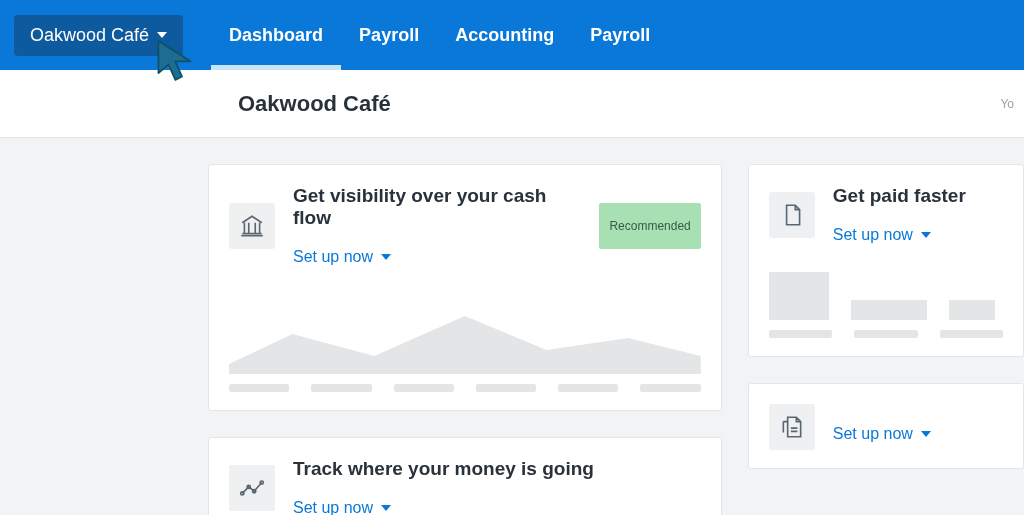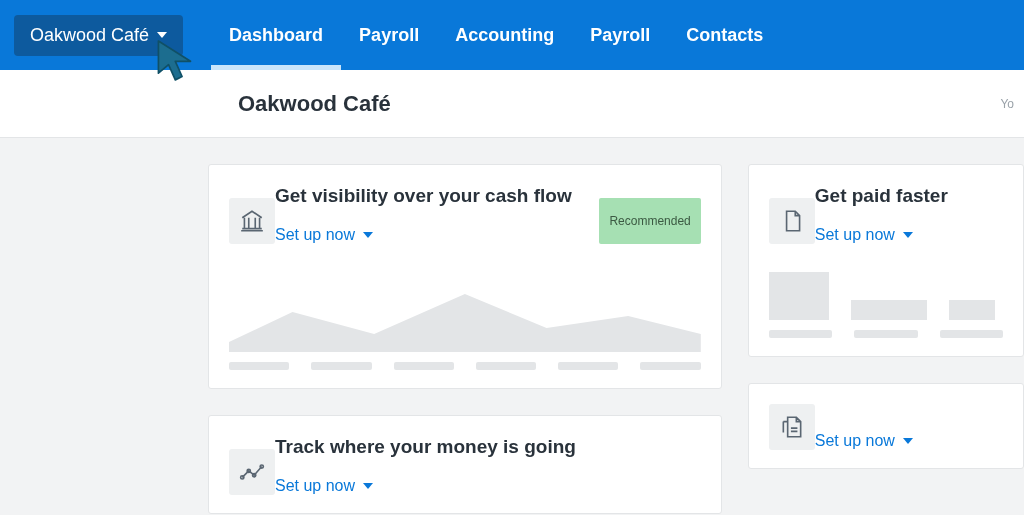--- a/index.html
+++ b/index.html
@@ -78,21 +78,22 @@
     .col-left { width: 558px; display: flex; flex-direction: column; gap: 26px; }
     .col-right { width: 300px; display: flex; flex-direction: column; gap: 26px; }
     .card {
       background: #fff;
       border: 1px solid #e3e5e7;
       border-radius: 3px;
       padding: 20px 20px 18px 20px;
     }
     .card-head {
       display: flex;
-      align-items: flex-end;
+      align-items: center;
+      gap: 18px;
     }
     .iconbox {
       width: 46px;
       height: 46px;
       background: #eef0f1;
       border-radius: 3px;
       display: flex;
       align-items: center;
       justify-content: center;
       flex-shrink: 0;
@@ -176,23 +177,20 @@
       <span>Dashboard</span>
     </div>
     <div class="nav-item">
       <span>Payroll</span>
     </div>
     <div class="nav-item">
       <span>Accounting</span>
     </div>
     <div class="nav-item">
       <span>Payroll</span>
-    </div>
-    <div class="nav-item">
-      <span>Contacts</span>
     </div>
   </div>
 </nav>
 
 <div class="cursor-icon">
   <svg viewBox="0 0 64 64">
     <path d="M10 6 L10 44 L22 34 L30 52 L38 48 L30 30 L48 30 Z" fill="#1c6d8f" stroke="#105066" stroke-width="2" stroke-linejoin="round"></path>
   </svg>
 </div>
 

